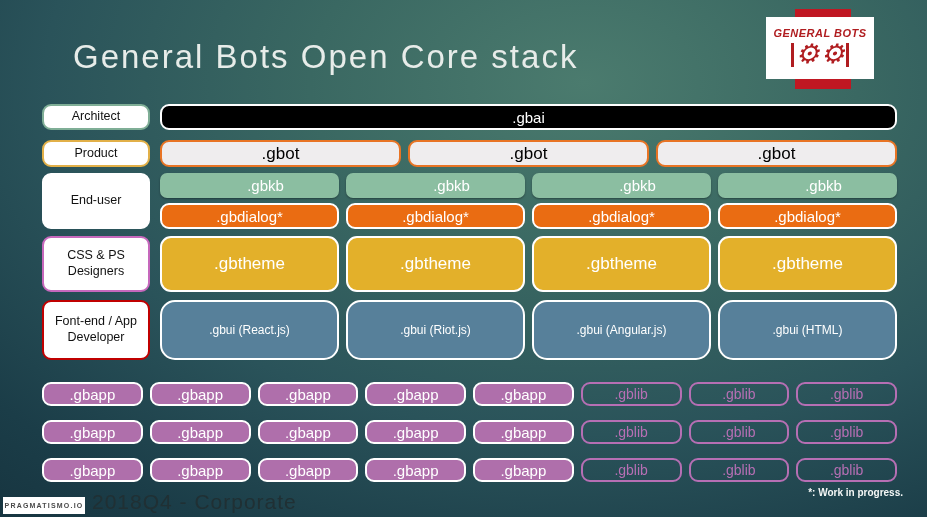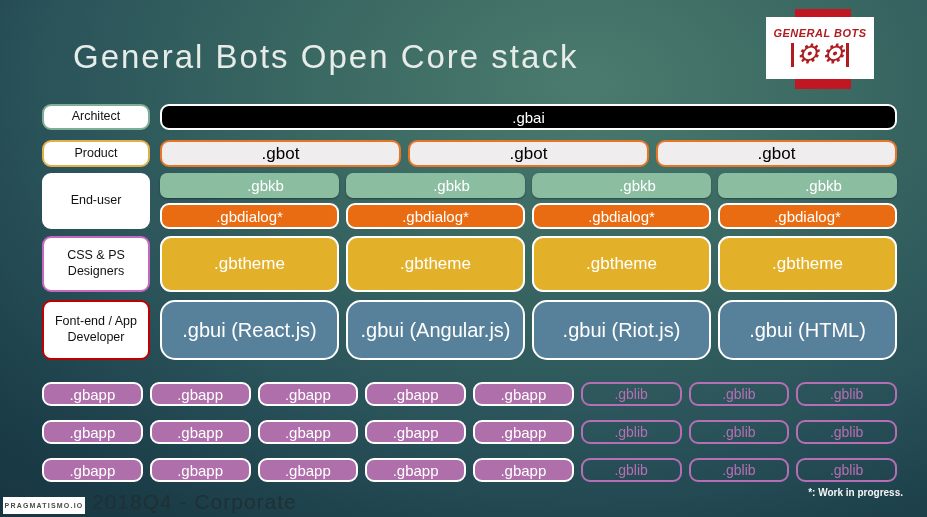--- a/index.html
+++ b/index.html
@@ -53,21 +53,21 @@
   .enduser-content{display:flex;flex-direction:column;justify-content:space-between;}
   .gbkb-cells{height:25px;}
   .gbdialog-cells{height:26px;}
   .gbkb-cell{background:#8bbea1;border-radius:7px;font-size:15px;box-shadow:0 1px 2px rgba(0,0,0,0.35);padding-left:32px;}
   .gbdialog-cell{background:#ea6c12;border:2px solid #fff;font-size:15px;}
   .row-designers{height:56px;margin-bottom:8px;}
   .row-designers .row-label{border:2px solid #c668bc;}
   .gbtheme-cell{background:#e3b02a;border:2px solid #fff;border-radius:11px;font-size:17px;}
   .row-frontend{height:60px;margin-bottom:22px;}
   .row-frontend .row-label{border:2px solid #c00000;}
-  .gbui-cell{background:#57809a;border:2px solid #fff;border-radius:15px;font-size:20px;}
+  .gbui-cell{background:#57809a;border:2px solid #fff;border-radius:15px;font-size:12px;}
   .row-backend{height:100px;}
   .row-backend .row-label{border:2px solid #111111;border-radius:14px;}
   .backend-content{display:flex;gap:7px;align-items:center;}
   .gbapp-grid{
     width:calc((100% - 49px)*0.625 + 28px);
     display:grid;grid-template-columns:repeat(5,1fr);
     grid-auto-rows:24px;row-gap:14px;column-gap:7px;
   }
   .gblib-grid{
     flex:1;display:grid;grid-template-columns:repeat(3,1fr);
@@ -153,22 +153,22 @@
         <div class="cell gbtheme-cell">.gbtheme</div>
         <div class="cell gbtheme-cell">.gbtheme</div>
       </div>
   </div>
 
   <div class="row row-frontend">
     <div class="row-label">Font-end / App Developer</div>
     <div class="row-content cells c4">
 
     <div class="cell gbui-cell">.gbui (React.js)</div>
+        <div class="cell gbui-cell">.gbui (Riot.js)</div>
         <div class="cell gbui-cell">.gbui (Angular.js)</div>
-        <div class="cell gbui-cell">.gbui (Riot.js)</div>
         <div class="cell gbui-cell">.gbui (HTML)</div>
       </div>
   </div>
 
   <div class="row row-backend">
     <div class="row-content backend-content">
       <div class="gbapp-grid">
 
       <div class="cell gbapp-cell">.gbapp</div>
           <div class="cell gbapp-cell">.gbapp</div>

